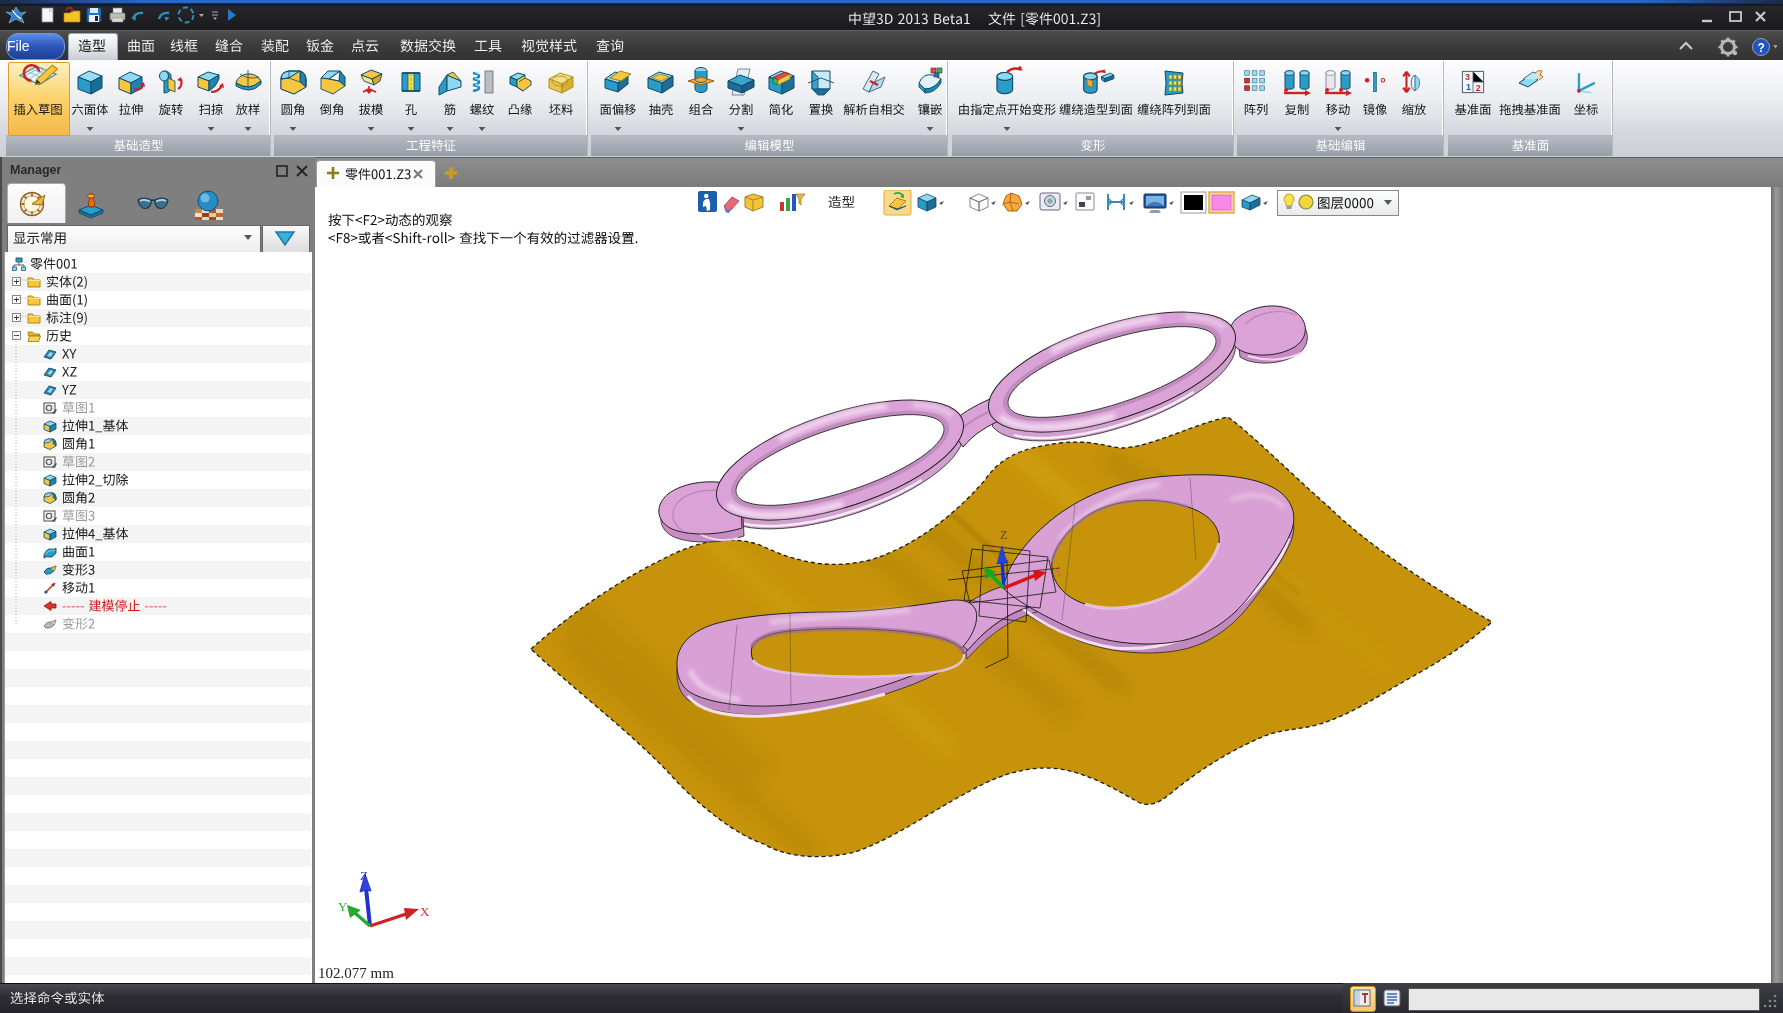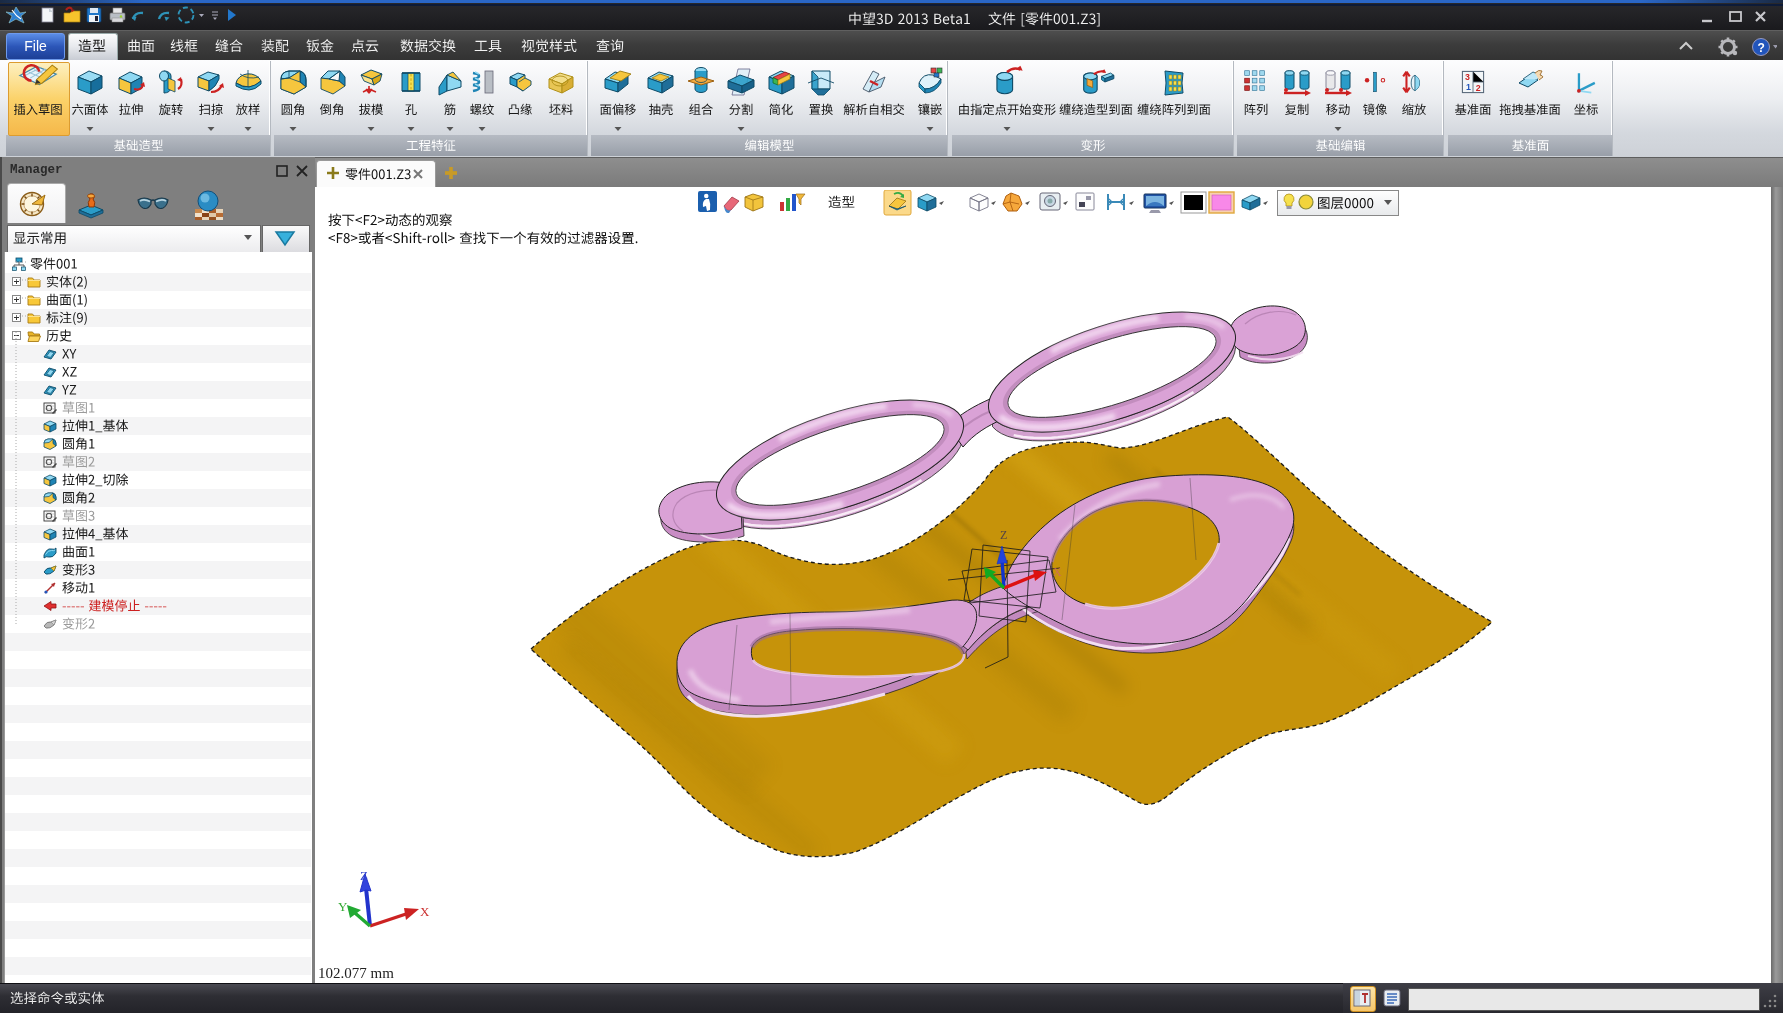--- a/index.html
+++ b/index.html
@@ -39,21 +39,21 @@
  </g>
 </svg>
 
 <svg class="abs" style="left:1690;top:8" width="90" height="20" viewBox="0 0 90 20">
 <path d="M12 13 h10" stroke="#c8c8cc" stroke-width="2.4"></path>
 <rect x="40" y="4" width="11" height="9" fill="none" stroke="#c8c8cc" stroke-width="1.8"></rect>
 <path d="M66 4 l9 9 M75 4 l-9 9" stroke="#c8c8cc" stroke-width="2.2"></path>
 </svg>
 
 <div class="abs" style="left:0;top:30px;width:1783px;height:30px;background:linear-gradient(#4e4e4e,#3c3c3c 45%,#323232);border-top:1px solid #606060;"></div>
-<div class="abs" style="left:6px;top:33px;width:57px;height:25px;background:linear-gradient(#5b8de6,#2c56b8 50%,#1d3f96);border:1px solid #6e9aec;border-radius:3px;color:#fff;font-size:14px;text-align:center;line-height:25px;">File</div>
+<div class="abs" style="left:6px;top:33px;width:57px;height:25px;background:linear-gradient(#5b8de6,#2c56b8 50%,#1d3f96);border:1px solid #6e9aec;border-radius:12px;color:#fff;font-size:14px;line-height:25px;">File</div>
 <div class="abs" style="left:68px;top:33px;width:48px;height:27px;background:linear-gradient(#fcfcfd,#e8eaee 45%,#c6cad2);border:1px solid #9aa;border-bottom:none;border-radius:3px 3px 0 0;"></div>
 
 <div class="abs" style="left:0;top:60px;width:1783px;height:97px;background:linear-gradient(#fdfdfe,#eceef1 40%,#d4d8de 75%,#cdd1d7);border-bottom:1px solid #8a8f96;"></div>
 <div class="abs" style="left:6px;top:61px;width:264px;height:95px;border-right:1px solid #b4b9c0;box-shadow:inset -1px 0 0 #fff;"></div>
     <div class="abs" style="left:6px;top:135px;width:264px;height:21px;background:linear-gradient(#b6bbc3,#989ea8);"></div>
     <div class="abs" style="left:274px;top:61px;width:313px;height:95px;border-right:1px solid #b4b9c0;box-shadow:inset -1px 0 0 #fff;"></div>
     <div class="abs" style="left:274px;top:135px;width:313px;height:21px;background:linear-gradient(#b6bbc3,#989ea8);"></div>
     <div class="abs" style="left:591px;top:61px;width:356px;height:95px;border-right:1px solid #b4b9c0;box-shadow:inset -1px 0 0 #fff;"></div>
     <div class="abs" style="left:591px;top:135px;width:356px;height:21px;background:linear-gradient(#b6bbc3,#989ea8);"></div>
     <div class="abs" style="left:952px;top:61px;width:281px;height:95px;border-right:1px solid #b4b9c0;box-shadow:inset -1px 0 0 #fff;"></div>
@@ -458,21 +458,21 @@
       <path d="M8 2 L8 14 M2 8 L14 8" stroke="#c89a28" stroke-width="3"></path>
     </svg>
 
 <div class="abs" style="left:0;top:157px;width:315px;height:856px;background:#7f7f7f;"></div>
 <div class="abs" style="left:0;top:157px;width:2px;height:856px;background:#4a4a4a;"></div>
 <svg class="abs" style="left:275px;top:164px" width="36" height="14">
  <rect x="2" y="2" width="10" height="10" fill="none" stroke="#222" stroke-width="1.6"></rect>
  <path d="M22 2 L32 12 M32 2 L22 12" stroke="#222" stroke-width="1.8"></path>
 </svg>
 <div class="abs" style="left:7px;top:183px;width:57px;height:39px;background:linear-gradient(#fdfdfd,#f0f0f2);border:1px solid #aaa;border-bottom:none;border-radius:4px 4px 0 0;"></div>
-<div class="abs" style="left:10px;top:163px;width:120px;height:16px;font-family:Liberation Mono, monospace;font-size:12.5px;font-weight:bold;color:#2a2a2a;">Manager</div>
+<div class="abs" style="left:10px;top:163px;width:120px;height:16px;font-family:Liberation Sans, sans-serif;font-size:12.5px;font-weight:bold;color:#2a2a2a;">Manager</div>
 <svg class="abs" style="left:18px;top:189px" width="30" height="30" viewBox="0 0 30 30">
  <circle cx="14" cy="15" r="11.5" fill="#f6e8c8" stroke="#8a5c18" stroke-width="1.4"></circle>
  <circle cx="14" cy="15" r="8.2" fill="#fdf6e0" stroke="#b8925c" stroke-width="0.8"></circle>
  <g stroke="#7a4c10" stroke-width="1.4">
         <path d="M14 4.5 l0 3 M14 22.5 l0 3 M3.5 15 l3 0 M21.5 15 l3 0 M6.5 7.5 l2 2 M19.5 20.5 l2 2 M6.5 22.5 l2 -2 M19.5 9.5 l2 -2"></path>
       </g>
  <path d="M14 15 L27 6 L24 16 Z" fill="#f0b83c" stroke="#9c6c14" stroke-width="1"></path>
 </svg>
 <svg class="abs" style="left:76px;top:190px" width="30" height="30" viewBox="0 0 30 30">
  <path d="M3 20 l12 -5 l12 5 l-12 5 Z" fill="#2a9cc8" stroke="#0e4a66" stroke-width="1"></path>

